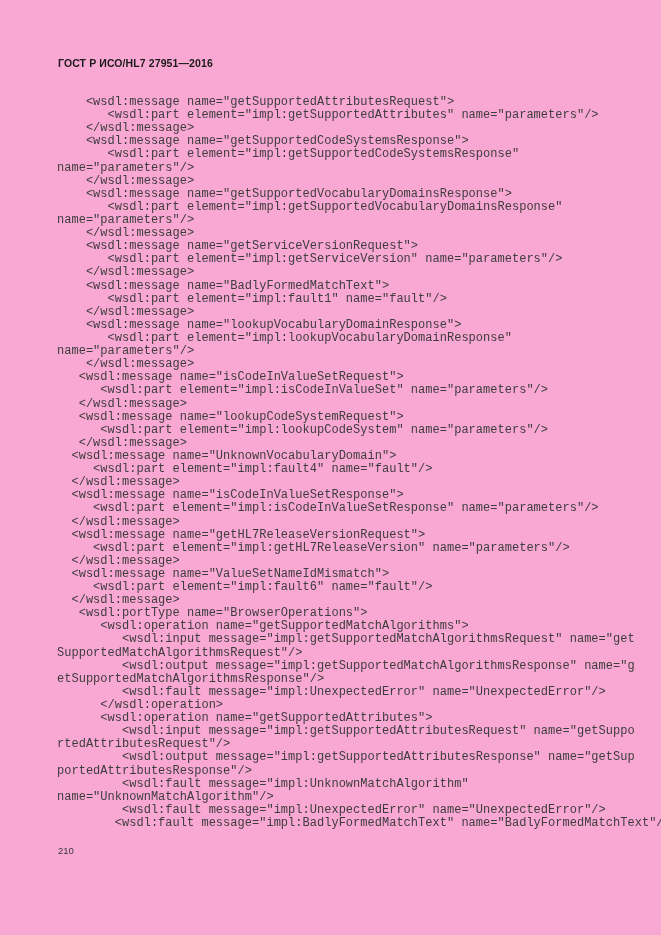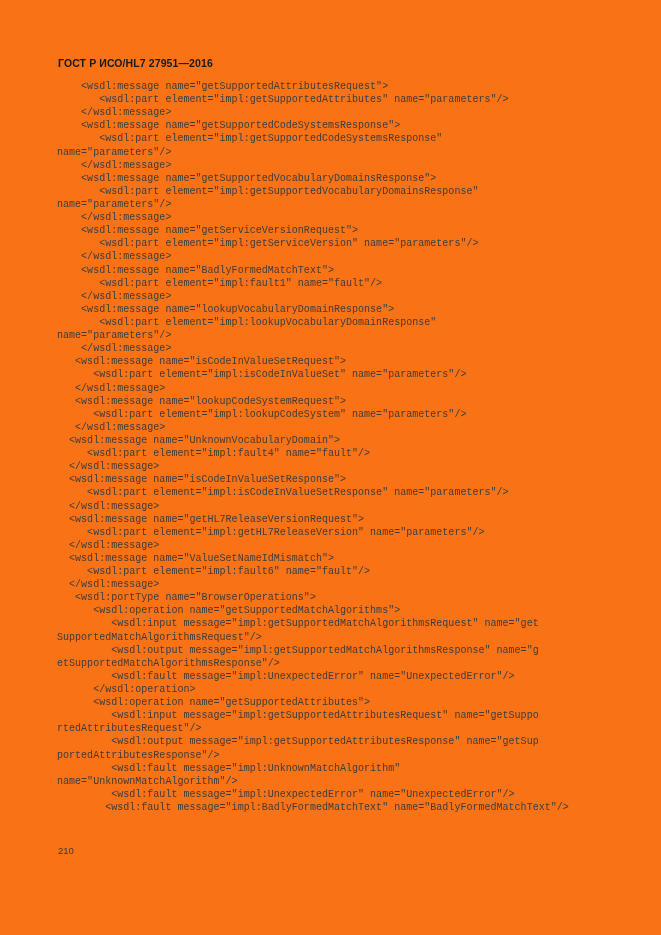--- a/index.html
+++ b/index.html
@@ -5,41 +5,41 @@
 <style>
   html, body {
     margin: 0;
     padding: 0;
     background: #ffffff;
   }
   .page {
     position: relative;
     width: 661px;
     height: 935px;
-    background: #f97316;
+    background: #f9a8d4;
     overflow: hidden;
   }
   .page-header {
     position: absolute;
     left: 58px;
     top: 57px;
     font-family: "Liberation Sans", sans-serif;
     font-size: 10.5px;
     font-weight: bold;
     color: #1a1a1a;
     letter-spacing: 0.1px;
     white-space: nowrap;
   }
   .code-block {
     position: absolute;
     left: 57px;
-    top: 80px;
+    top: 96px;
     width: 580px;
     font-family: "Liberation Mono", "DejaVu Sans Mono", monospace;
-    font-size: 10px;
+    font-size: 12px;
     line-height: 13.12px;
     color: #3a3a3a;
     white-space: pre;
     letter-spacing: 0.02px;
   }
   .code-line {
     white-space: pre;
     height: 13.12px;
     color: #3d3d3d;
   }

